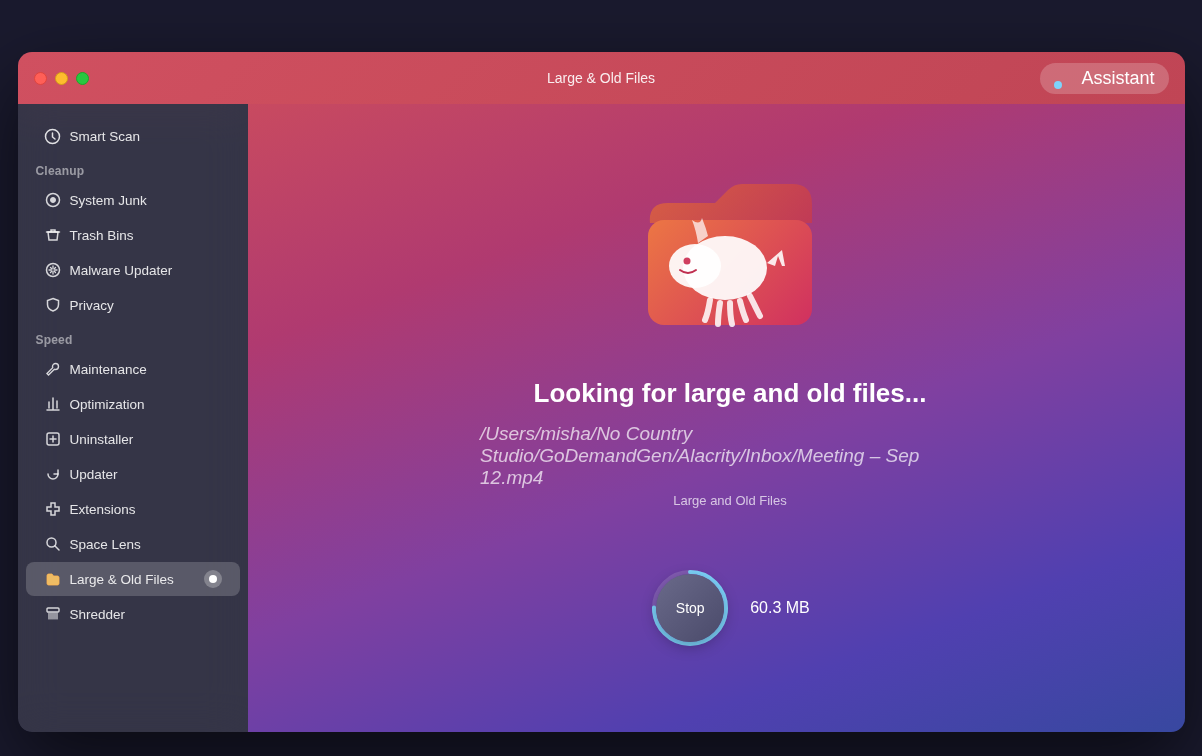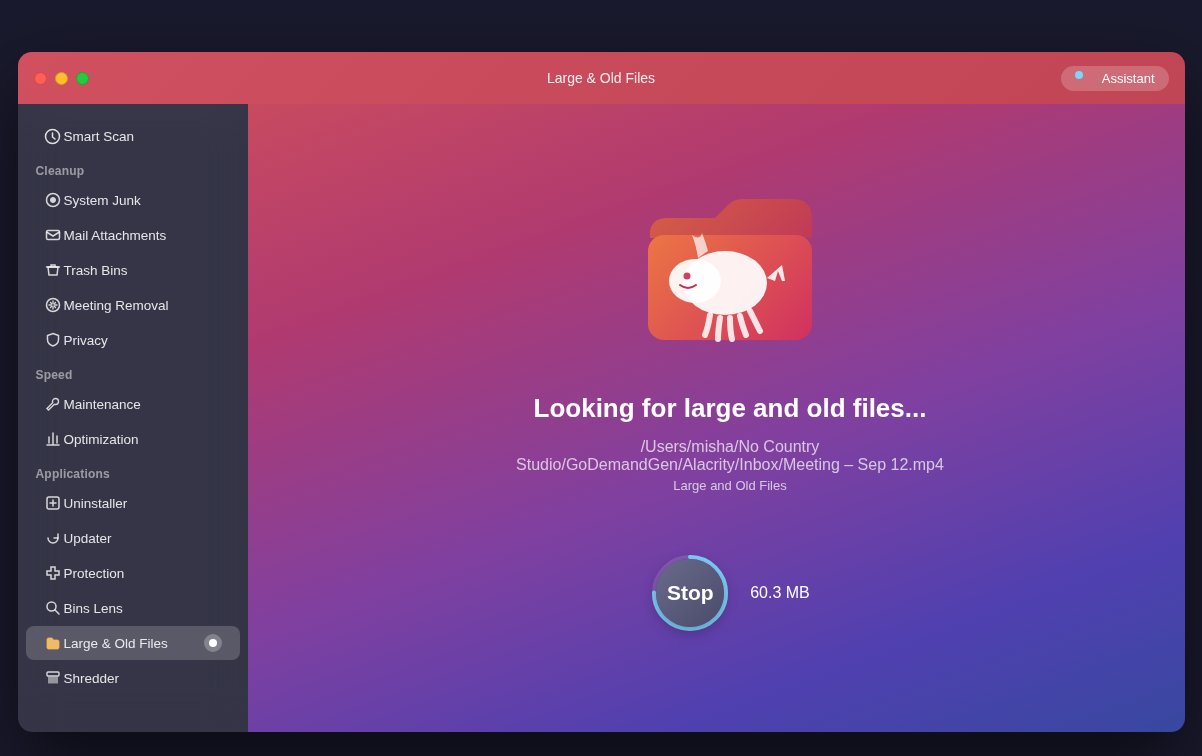--- a/index.html
+++ b/index.html
@@ -55,24 +55,24 @@
       font-size: 14px;
       font-weight: 500;
     }
     .assistant-btn {
       margin-left: auto;
       background: rgba(255,255,255,0.2);
       border: none;
       border-radius: 20px;
       color: white;
       padding: 5px 14px;
-      font-size: 13px;
+      font-size: 18px;
       cursor: pointer;
       display: flex;
-      align-items: flex-start;
+      align-items: flex-end;
       gap: 19px;
     }
     .assistant-dot {
       width: 8px;
       height: 8px;
       background: #7dd4fc;
       border-radius: 50%;
     }
     .content-area {
       display: flex;
@@ -84,21 +84,21 @@
       background: rgba(255,255,255,0.12);
       backdrop-filter: blur(20px);
       padding: 14px 0;
       overflow-y: auto;
       flex-shrink: 0;
     }
     .sidebar::-webkit-scrollbar { display: none; }
     .sidebar-item {
       display: flex;
       align-items: center;
-      gap: 2px;
+      gap: 8px;
       padding: 8px 18px;
       color: rgba(255,255,255,0.88);
       font-size: 13.5px;
       cursor: pointer;
       border-radius: 8px;
       margin: 1px 8px;
       transition: background 0.15s;
     }
     .sidebar-item.active {
       background: rgba(255,255,255,0.18);
@@ -152,24 +152,24 @@
       margin-bottom: 30px;
     }
     .main-title {
       color: white;
       font-size: 26px;
       font-weight: 600;
       margin-bottom: 14px;
     }
     .scan-path {
       color: rgba(255,255,255,0.7);
-      font-size: 16px;
+      font-size: 19px;
       margin-bottom: 4px;
-      text-align: center;
       max-width: 500px;
+      font-style: italic;
     }
     .scan-category {
       color: rgba(255,255,255,0.7);
       font-size: 13px;
       margin-bottom: 50px;
     }
     .stop-area {
       display: flex;
       align-items: center;
       gap: 20px;
@@ -192,22 +192,22 @@
     .stop-ring svg {
       transform: rotate(-90deg);
     }
     .stop-btn {
       width: 68px;
       height: 68px;
       border-radius: 50%;
       background: linear-gradient(135deg, #6a6a8a 0%, #4a4a6a 100%);
       border: none;
       color: white;
-      font-size: 21px;
-      font-weight: 700;
+      font-size: 14px;
+      font-weight: 400;
       cursor: pointer;
       z-index: 1;
       box-shadow: 0 4px 15px rgba(0,0,0,0.3);
     }
     .scan-size {
       color: white;
       font-size: 16px;
       font-weight: 500;
     }
   </style>
@@ -249,44 +249,35 @@
           <svg width="16" height="16" viewBox="0 0 16 16" fill="none">
             <circle cx="8" cy="8" r="6.5" stroke="rgba(255,255,255,0.8)" stroke-width="1.5" fill="none"></circle>
             <path d="M5 8c0-1.66 1.34-3 3-3s3 1.34 3 3-1.34 3-3 3-3-1.34-3-3z" fill="rgba(255,255,255,0.8)"></path>
           </svg>
         </span>
         <span>System Junk</span>
       </div>
       <div class="sidebar-item">
         <span class="sidebar-icon">
           <svg width="16" height="16" viewBox="0 0 16 16" fill="none">
-            <rect x="1.5" y="3.5" width="13" height="9" rx="1.5" stroke="rgba(255,255,255,0.8)" stroke-width="1.5" fill="none"></rect>
-            <path d="M1.5 5l6.5 4 6.5-4" stroke="rgba(255,255,255,0.8)" stroke-width="1.5" fill="none"></path>
-          </svg>
-        </span>
-        <span>Mail Attachments</span>
-      </div>
-      <div class="sidebar-item">
-        <span class="sidebar-icon">
-          <svg width="16" height="16" viewBox="0 0 16 16" fill="none">
             <path d="M3 5h10l-1 8H4L3 5z" stroke="rgba(255,255,255,0.8)" stroke-width="1.5" fill="none"></path>
             <path d="M1.5 5h13M6 5V3h4v2" stroke="rgba(255,255,255,0.8)" stroke-width="1.5" stroke-linecap="round"></path>
           </svg>
         </span>
         <span>Trash Bins</span>
       </div>
 
       <div class="sidebar-item">
         <span class="sidebar-icon">
           <svg width="16" height="16" viewBox="0 0 16 16" fill="none">
             <circle cx="8" cy="8" r="6.5" stroke="rgba(255,255,255,0.8)" stroke-width="1.5" fill="none"></circle>
             <path d="M8 4v2M8 10v2M4 8h2M10 8h2M5.5 5.5l1.5 1.5M9 9l1.5 1.5M5.5 10.5L7 9M9 7l1.5-1.5" stroke="rgba(255,255,255,0.8)" stroke-width="1.3" stroke-linecap="round"></path>
           </svg>
         </span>
-        <span>Meeting Removal</span>
+        <span>Malware Updater</span>
       </div>
       <div class="sidebar-item">
         <span class="sidebar-icon">
           <svg width="16" height="16" viewBox="0 0 16 16" fill="none">
             <path d="M8 1.5l5.5 2v4c0 3-2.5 5.5-5.5 6.5C5 13 2.5 10.5 2.5 7.5v-4L8 1.5z" stroke="rgba(255,255,255,0.8)" stroke-width="1.5" fill="none"></path>
           </svg>
         </span>
         <span>Privacy</span>
       </div>
 
@@ -301,21 +292,20 @@
       </div>
       <div class="sidebar-item">
         <span class="sidebar-icon">
           <svg width="16" height="16" viewBox="0 0 16 16" fill="none">
             <path d="M8 2v12M4 6v6M12 5v7M2 14h12" stroke="rgba(255,255,255,0.8)" stroke-width="1.5" stroke-linecap="round"></path>
           </svg>
         </span>
         <span>Optimization</span>
       </div>
 
-      <div class="sidebar-section-label">Applications</div>
       <div class="sidebar-item">
         <span class="sidebar-icon">
           <svg width="16" height="16" viewBox="0 0 16 16" fill="none">
             <rect x="2" y="2" width="12" height="12" rx="2" stroke="rgba(255,255,255,0.8)" stroke-width="1.5" fill="none"></rect>
             <path d="M5 8h6M8 5v6" stroke="rgba(255,255,255,0.8)" stroke-width="1.5" stroke-linecap="round"></path>
           </svg>
         </span>
         <span>Uninstaller</span>
       </div>
       <div class="sidebar-item">
@@ -326,31 +316,31 @@
           </svg>
         </span>
         <span>Updater</span>
       </div>
       <div class="sidebar-item">
         <span class="sidebar-icon">
           <svg width="16" height="16" viewBox="0 0 16 16" fill="none">
             <path d="M2 6h4V2h4v4h4v4h-4v4H6v-4H2V6z" stroke="rgba(255,255,255,0.8)" stroke-width="1.5" fill="none"></path>
           </svg>
         </span>
-        <span>Protection</span>
+        <span>Extensions</span>
       </div>
 
       <div class="sidebar-item">
         <span class="sidebar-icon">
           <svg width="16" height="16" viewBox="0 0 16 16" fill="none">
             <circle cx="6.5" cy="6.5" r="4.5" stroke="rgba(255,255,255,0.8)" stroke-width="1.5" fill="none"></circle>
             <path d="M10 10l4 4" stroke="rgba(255,255,255,0.8)" stroke-width="1.5" stroke-linecap="round"></path>
           </svg>
         </span>
-        <span>Bins Lens</span>
+        <span>Space Lens</span>
       </div>
       <div class="sidebar-item active">
         <span class="sidebar-icon">
           <svg width="16" height="16" viewBox="0 0 16 16" fill="none">
             <path d="M2 4.5C2 3.67 2.67 3 3.5 3H7l1.5 2h4C13.33 5 14 5.67 14 6.5v6c0 .83-.67 1.5-1.5 1.5h-9C2.67 14 2 13.33 2 12.5v-8z" fill="rgba(255,200,100,0.9)" stroke="rgba(255,180,80,0.8)" stroke-width="1"></path>
           </svg>
         </span>
         <span>Large &amp; Old Files</span>
         <div class="item-badge" style="display: flex;">
           <svg width="10" height="10" viewBox="0 0 10 10" fill="white">

